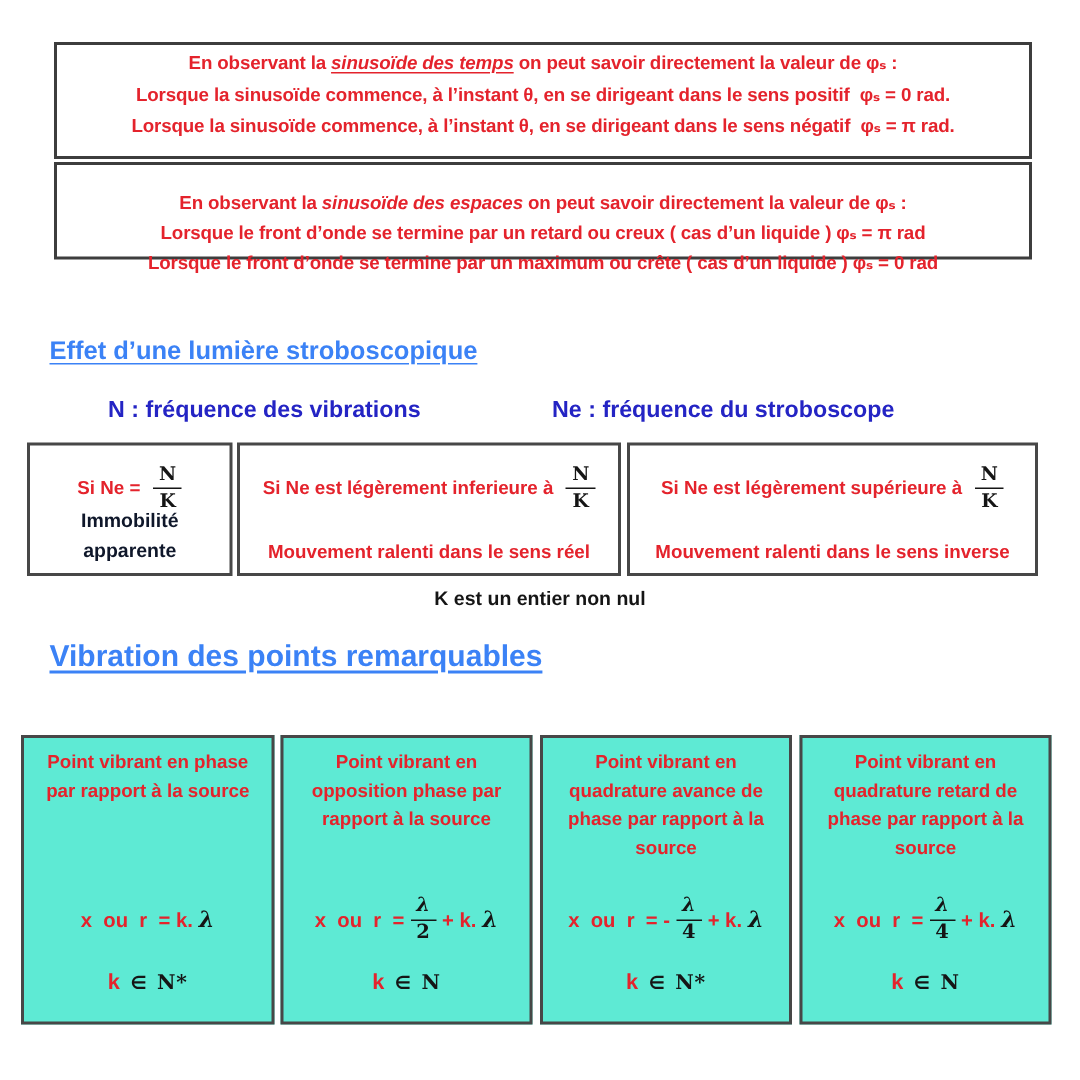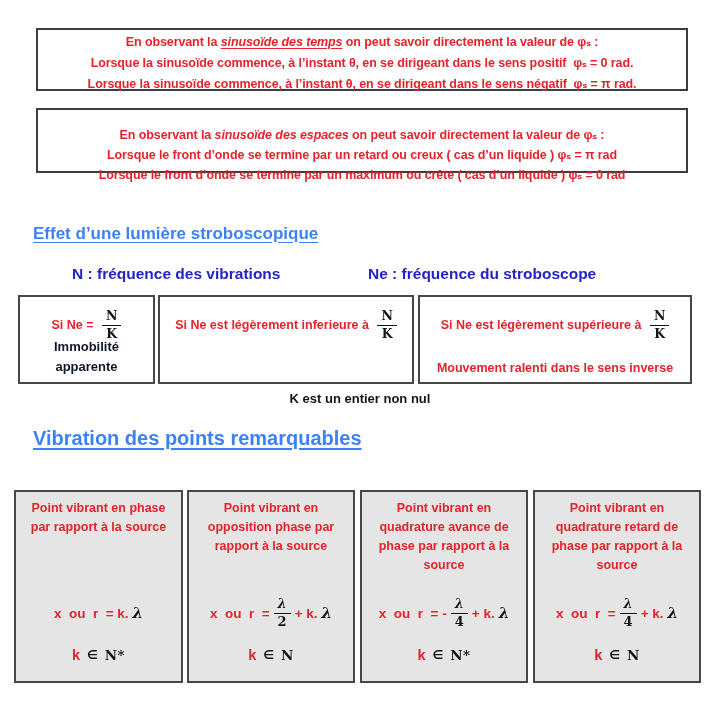--- a/index.html
+++ b/index.html
@@ -80,21 +80,21 @@
   .frac .den { display: block; padding-top: 1px; }
 
   .note-black {
     position: absolute; top: 391px; left: 0; width: 720px;
     text-align: center; color: #151515; font-weight: 700; font-size: 13px;
   }
 
   
   .vib-box {
     border: 2px solid #474747;
-    background: #e5e5e5;
+    background: #5eead4;
     position: absolute;
     top: 490px; height: 193px;
   }
   .vb-title {
     margin: 7px 5px 0;
     text-align: center;
     color: #e4232c; font-weight: 700; font-size: 12.5px; line-height: 19px;
   }
   .vb-formula {
     position: absolute; top: 98px; left: 0; right: 0; height: 46px;
@@ -116,21 +116,21 @@
   .k-set {
     font-family: "DejaVu Serif","Liberation Serif",serif;
     font-weight: 700; font-size: 13.5px; color: #151515; letter-spacing: 0.5px;
   }
 </style>
 </head>
 <body>
 
 <div class="page">
 
-  <div class="abs note-box" style="left:36px; top:28px; width:652px; height:63px; padding-top:2px;" id="time-box">
+  <div class="abs note-box" style="left:36px; top:28px; width:652px; height:78px; padding-top:2px;" id="time-box">
     <div class="tb-line"><span>En observant la </span><span class="term-underline">sinusoïde des temps</span><span> on peut savoir directement la valeur de φₛ :</span></div>
     <div class="tb-line">Lorsque la sinusoïde commence, à l’instant θ, en se dirigeant dans le sens positif  φₛ = 0 rad.</div>
     <div class="tb-line">Lorsque la sinusoïde commence, à l’instant θ, en se dirigeant dans le sens négatif  φₛ = π rad.</div>
   </div>
 
   <div class="abs note-box" style="left:36px; top:108px; width:652px; height:65px; padding-top:15px;" id="space-box">
     <div class="tb-line"><span>En observant la </span><span class="term-italic">sinusoïde des espaces</span><span> on peut savoir directement la valeur de φₛ :</span></div>
     <div class="tb-line">Lorsque le front d’onde se termine par un retard ou creux ( cas d’un liquide ) φₛ = π rad</div>
     <div class="tb-line">Lorsque le front d’onde se termine par un maximum ou crête ( cas d’un liquide ) φₛ = 0 rad</div>
   </div>
@@ -147,20 +147,21 @@
     <div class="cond-two-lines">
       <div>Immobilité</div>
       <div>apparente</div>
     </div>
   </div>
 
   <div class="cond-box" style="left:158px; width:256px;">
     <div class="cond-line1">
       <span>Si Ne est légèrement inferieure à </span><span class="frac"><span class="num">N</span><span class="den">K</span></span>
     </div>
+    <div class="cond-result">Mouvement ralenti dans le sens réel</div>
   </div>
 
   <div class="cond-box" style="left:418px; width:274px;">
     <div class="cond-line1">
       <span>Si Ne est légèrement supérieure à </span><span class="frac"><span class="num">N</span><span class="den">K</span></span>
     </div>
     <div class="cond-result">Mouvement ralenti dans le sens inverse</div>
   </div>
 
   <div class="note-black">K est un entier non nul</div>

